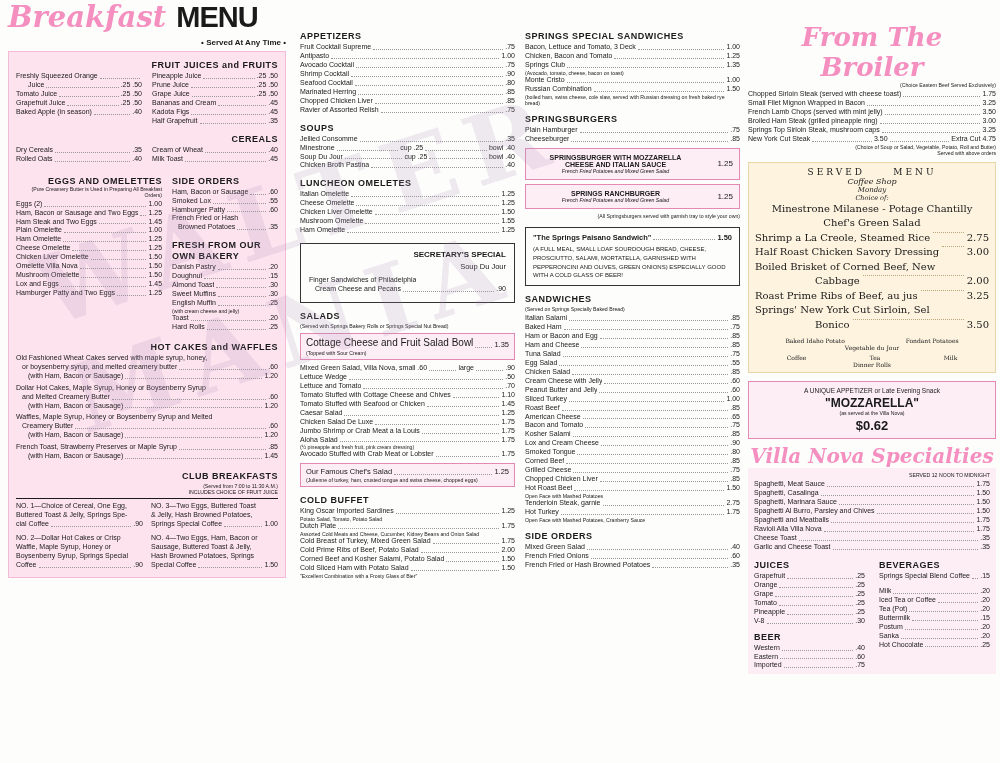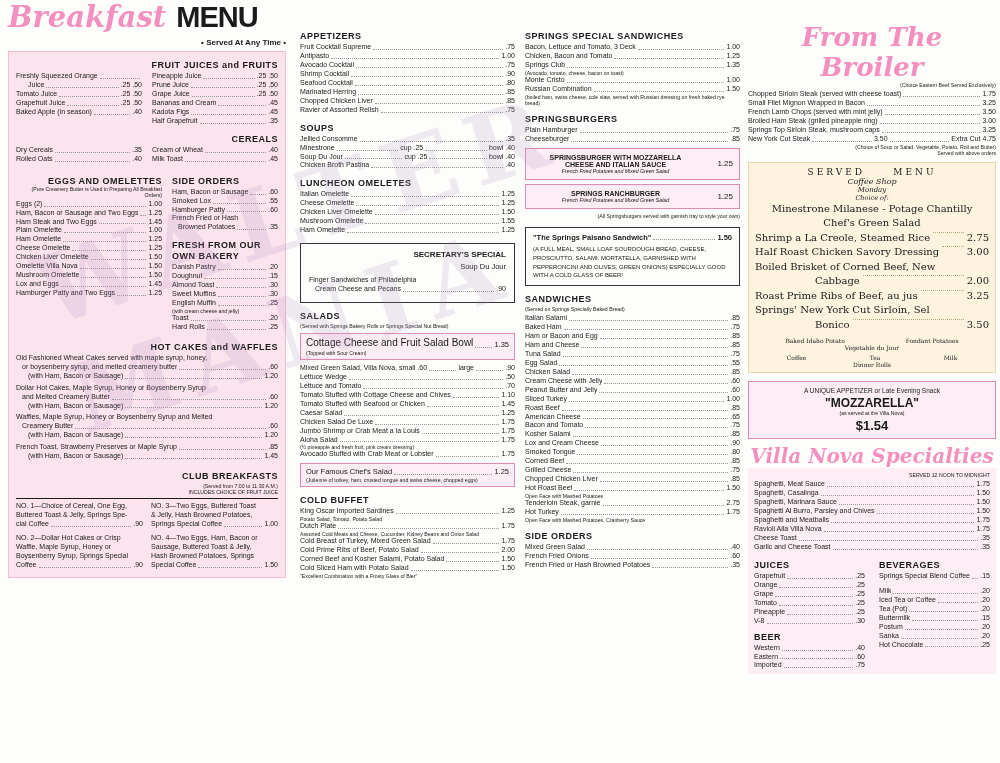--- a/index.html
+++ b/index.html
@@ -949,21 +949,21 @@
         <span>Tea</span>
         <span>Milk</span>
       </div>
       <div style="text-align:center;font-family:'DejaVu Serif',serif;font-size:6px;">Dinner Rolls</div>
     </div>
 
     <div class="bxpink" style="border:1px solid #e389b4;text-align:center;padding:5px 6px;margin-top:8px;">
       <div style="font-size:6.5px;">A UNIQUE APPETIZER or Late Evening Snack</div>
       <div style="font-size:12px;font-weight:bold;margin:2px 0 0;">"MOZZARELLA"</div>
       <div class="tiny">(as served at the Villa Nova)</div>
-      <div style="font-size:13px;font-weight:bold;margin-top:2px;">$1.54</div>
+      <div style="font-size:13px;font-weight:bold;margin-top:2px;">$0.62</div>
     </div>
 
     <div class="script" style="font-size:20px;text-align:center;margin-top:5px;">Villa Nova Specialties</div>
 
     <div class="pinkbox2" style="padding:4px 6px;border:none;">
       <div class="tiny ctr" style="margin-bottom:2px;">SERVED 12 NOON TO MIDNIGHT</div>
       <div class="row">
           <span class="nm">Spaghetti, Meat Sauce</span>
           <span class="dots"></span>
           <span class="pr">1.75</span>

